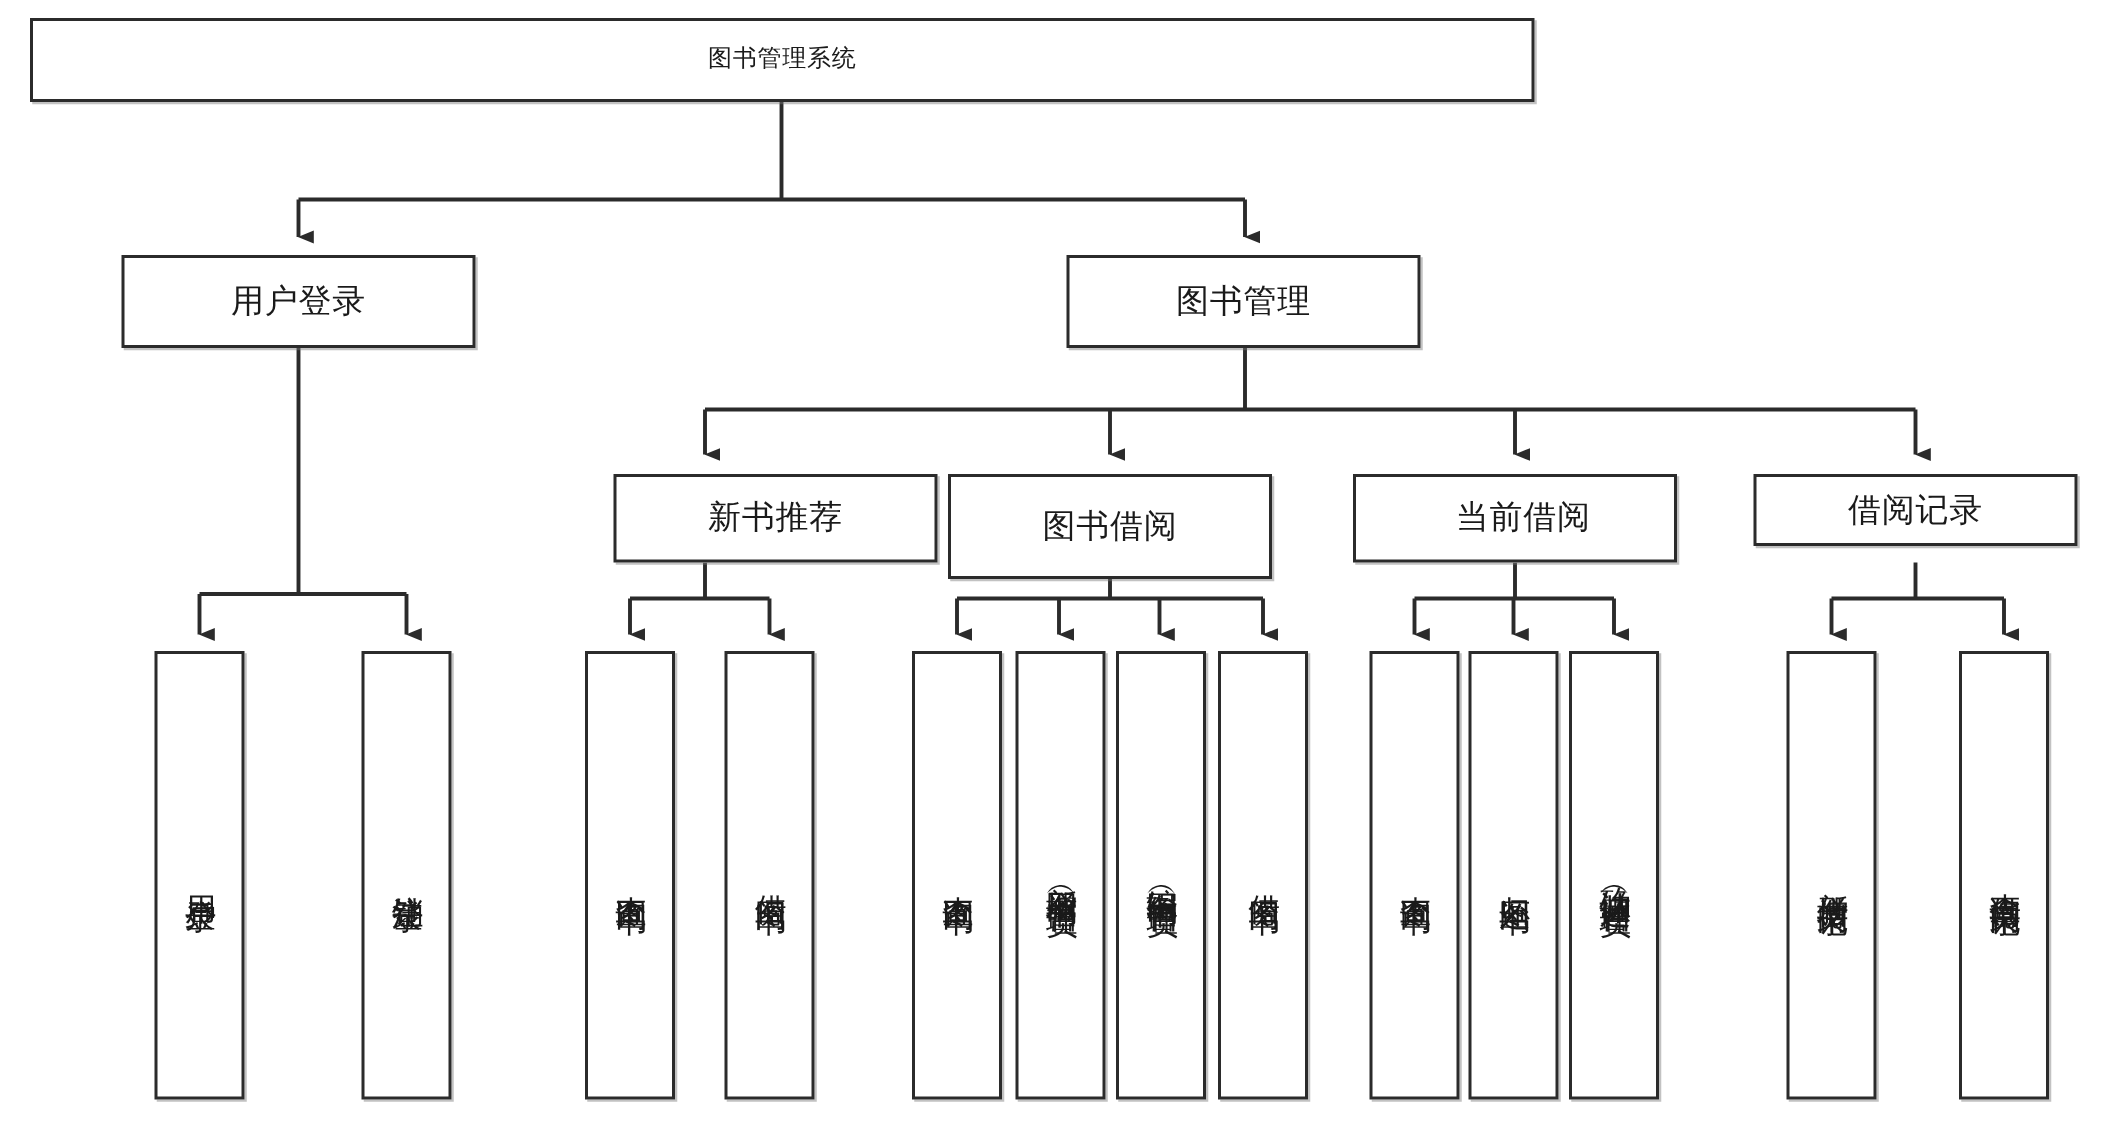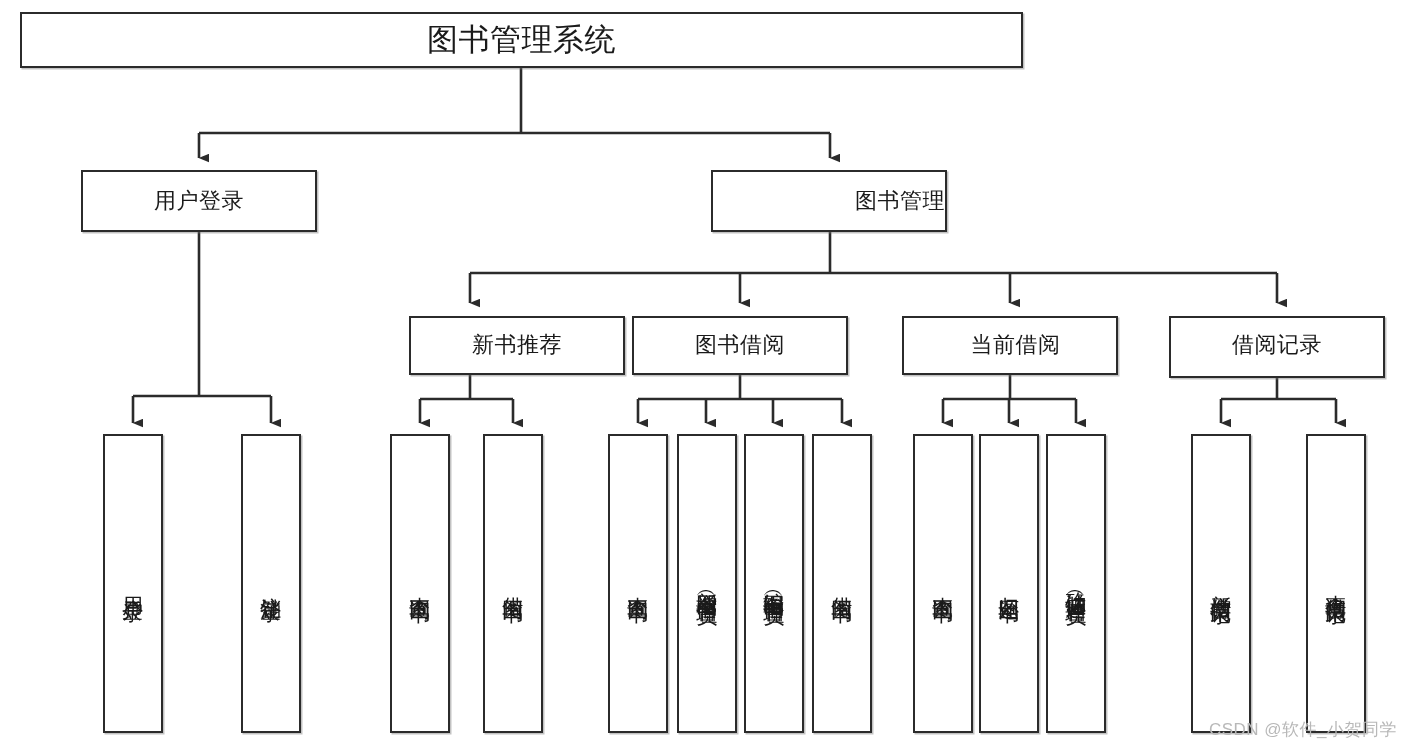--- a/index.html
+++ b/index.html
@@ -41,21 +41,21 @@
     letter-spacing: 0.5px;
     color: #1a1a1a;
   }
   
   .node-h .node-label {
     font-size: 22px;
     line-height: 1.1;
     white-space: nowrap;
   }
   .node-root .node-label {
-    font-size: 31px;
+    font-size: 16px;
   }
   
   .node-v {
     align-items: center;
     justify-content: center;
   }
   .node-v .node-label {
     writing-mode: vertical-rl;
     text-orientation: upright;
     font-size: 21px;
@@ -131,34 +131,34 @@
     </g>
   </svg>
 
   <div class="node-box node-h node-root" style="left:20px; top:12px; width:1003px; height:56px;">
     <span class="node-label">图书管理系统</span>
   </div>
 
   <div class="node-box node-h" style="left:81px; top:170px; width:236px; height:62px;">
     <span class="node-label">用户登录</span>
   </div>
-  <div class="node-box node-h" style="left:711px; top:170px; width:236px; height:62px;justify-content:flex-end;">
+  <div class="node-box node-h" style="left:711px; top:170px; width:236px; height:62px;">
     <span class="node-label">图书管理</span>
   </div>
 
   <div class="node-box node-h" style="left:362px; top:316px; width:216px; height:59px;margin-left:47px;">
     <span class="node-label">新书推荐</span>
   </div>
-  <div class="node-box node-h" style="left:632px; top:316px; width:216px; height:59px;">
+  <div class="node-box node-h" style="left:632px; top:316px; width:216px; height:70px;">
     <span class="node-label">图书借阅</span>
   </div>
   <div class="node-box node-h" style="left:902px; top:316px; width:216px; height:59px;padding-left:11px;">
     <span class="node-label">当前借阅</span>
   </div>
-  <div class="node-box node-h" style="left:1169px; top:316px; width:216px; height:62px;font-family:Liberation Mono, monospace;">
+  <div class="node-box node-h" style="left:1169px; top:316px; width:216px; height:48px;">
     <span class="node-label">借阅记录</span>
   </div>
 
   <div class="node-box node-v" style="left:103px; top:434px; width:60px; height:299px;">
     <span class="node-label">用户登录</span>
   </div>
   <div class="node-box node-v" style="left:241px; top:434px; width:60px; height:299px;">
     <span class="node-label">注销登录</span>
   </div>
 
@@ -192,14 +192,13 @@
     <span class="node-label">确认归还（管理员）</span>
   </div>
 
   <div class="node-box node-v" style="left:1191px; top:434px; width:60px; height:299px;">
     <span class="node-label">新增借阅记录</span>
   </div>
   <div class="node-box node-v" style="left:1306px; top:434px; width:60px; height:299px;">
     <span class="node-label">查询借阅记录</span>
   </div>
 
-  <div id="watermark">CSDN @软件_小贺同学</div>
 </div>
 
 </body></html>

